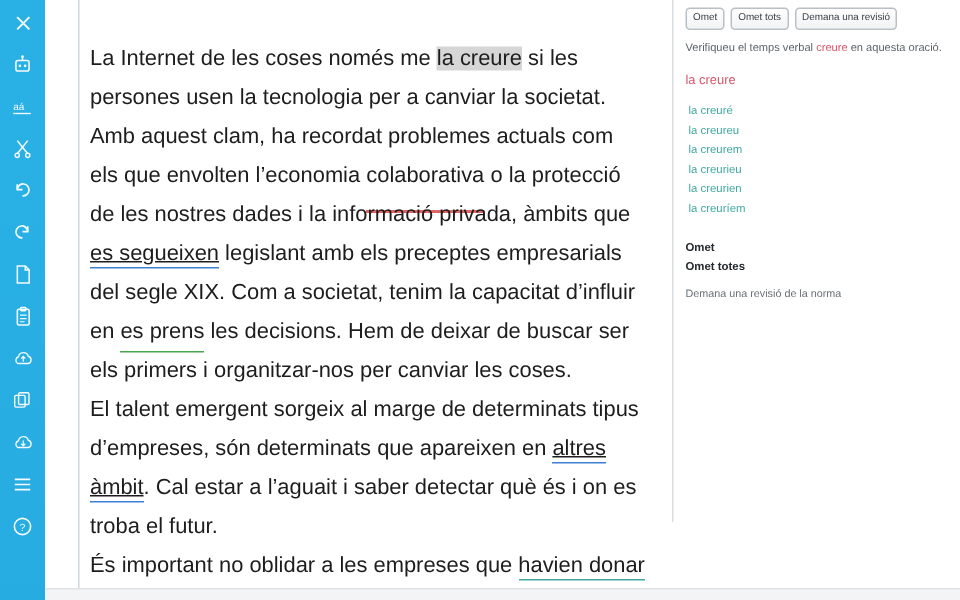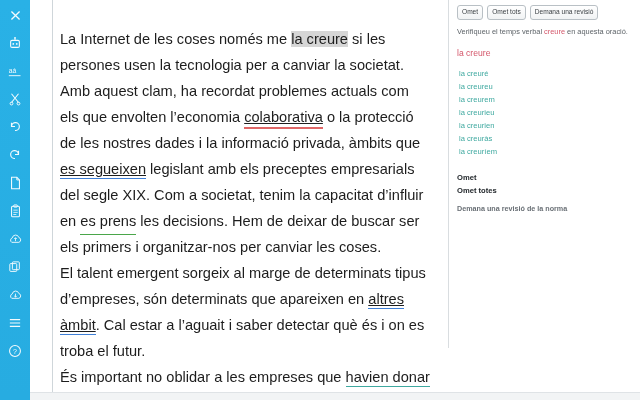--- a/index.html
+++ b/index.html
@@ -76,22 +76,21 @@
   }
   .doc p { margin: 0 0 0 0; }
   .doc p + p { margin-top: 0; }
 
   
   .sel {
     background: #d6d6d6;
   }
   .u-red {
     border-bottom: 2px solid #e06666;
-    padding-bottom: 2px;
-    text-decoration: underline;
+    padding-bottom: 15px;
   }
   .u-blue {
     border-bottom: 1.5px solid #3f7fd6;
     padding-bottom: 1px;
     text-decoration: underline;
   }
   .u-teal {
     border-bottom: 1.5px solid #3fa9a0;
     padding-bottom: 1px;
   }
@@ -162,21 +161,20 @@
     color: #23282c;
     font-weight: bold;
     line-height: 13px;
     cursor: pointer;
   }
   .panel-note {
     font-size: 7.2px;
     color: #6a7076;
     line-height: 12px;
     margin-top: 6px;
-    font-weight: bold;
   }
 
   
   .bottom-strip {
     position: absolute;
     left: 0;
     bottom: 0;
     width: 640px;
     height: 8px;
     background: #f2f4f5;
@@ -302,21 +300,20 @@
     </div>
 
     <div class="sugg-head">la creure</div>
 
     <ul class="sugg-list" id="sugg-list">
         <li>la creuré</li>
         <li>la creureu</li>
         <li>la creurem</li>
         <li>la creurieu</li>
         <li>la creurien</li>
-        <li>la creuràs</li>
         <li>la creuríem</li>
       </ul>
 
     <div class="panel-actions">
       <div class="act">Omet</div>
       <div class="act">Omet totes</div>
       <div class="panel-note">Demana una revisió de la norma</div>
     </div>
   </div>
 

